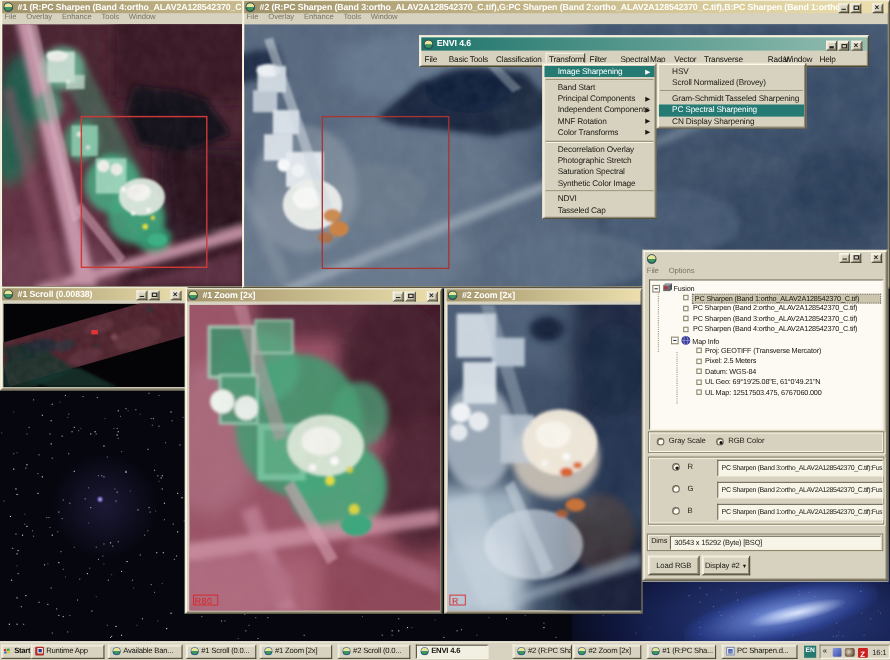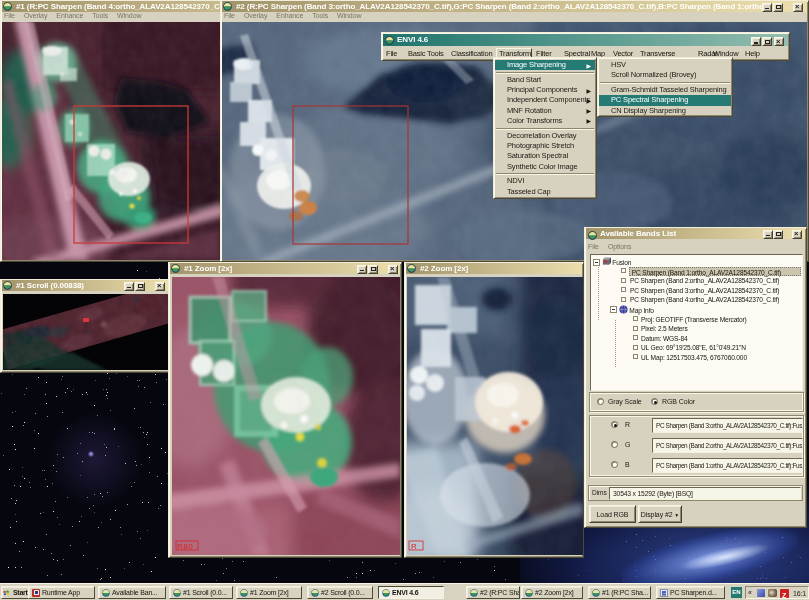--- a/index.html
+++ b/index.html
@@ -199,21 +199,21 @@
     <filter id="tx2">
           <feTurbulence type="fractalNoise" baseFrequency="0.07 0.06" numOctaves="3" seed="7"></feTurbulence>
           <feColorMatrix type="matrix" values="0 0 0 0 0.45  0 0 0 0 0.52  0 0 0 0 0.62  0 0 0 0.6 0"></feColorMatrix>
         </filter>
     <rect width="585" height="238" filter="url(#tx2)" opacity="0.20"></rect>
     <rect x="71" y="84" width="115" height="138" fill="none" stroke="#a83434" stroke-width="1.2"></rect>
   </svg>
   </div>
 </div>
 
-<div class="win" id="scroll1" style="left:0;top:279px;width:171px;height:94px;">
+<div class="win" id="scroll1" style="left:0;top:261px;width:171px;height:94px;">
   <div class="tb">#1 Scroll (0.00838)</div>
   <svg class="icon" style="left:2px;top:1px;" viewBox="0 0 10 10">
       <circle cx="5" cy="5" r="4.6" fill="#2a5a8a"></circle>
       <path d="M1 5 A4 4 0 0 1 9 5 Z" fill="#e8e49a"></path>
       <path d="M2 7 A4.2 4.2 0 0 0 8 7 L8 5 L2 5 Z" fill="#3a9a50"></path>
       <circle cx="5" cy="5" r="4.6" fill="none" stroke="#2a3a20" stroke-width="0.6"></circle>
     </svg>
   <div class="cap" style="right:36px;">
       <i class="mn"></i>
     </div>
@@ -411,21 +411,20 @@
           <feColorMatrix type="matrix" values="0 0 0 0 0.38  0 0 0 0 0.44  0 0 0 0 0.55  0 0 0 0.55 0"></feColorMatrix>
         </filter>
     <rect width="176" height="278" filter="url(#tx4)" opacity="0.20"></rect>
     <rect x="2" y="264" width="14" height="9" fill="none" stroke="#d22" stroke-width="0.8"></rect>
     <text x="4" y="272" font-size="8" fill="#d22" font-family="Liberation Sans">R</text>
   </svg>
   </div>
 </div>
 
 <div class="win" id="abl" style="left:584px;top:227px;width:223px;height:301px;">
-  <div class="tb">Available Bands List</div>
   <svg class="icon" style="left:3px;top:2.5px;" viewBox="0 0 10 10">
       <circle cx="5" cy="5" r="4.6" fill="#2a5a8a"></circle>
       <path d="M1 5 A4 4 0 0 1 9 5 Z" fill="#e8e49a"></path>
       <path d="M2 7 A4.2 4.2 0 0 0 8 7 L8 5 L2 5 Z" fill="#3a9a50"></path>
       <circle cx="5" cy="5" r="4.6" fill="none" stroke="#2a3a20" stroke-width="0.6"></circle>
     </svg>
   <div class="cap" style="right:33px;">
       <i class="mn"></i>
     </div>
   <div class="cap" style="right:23px;">

